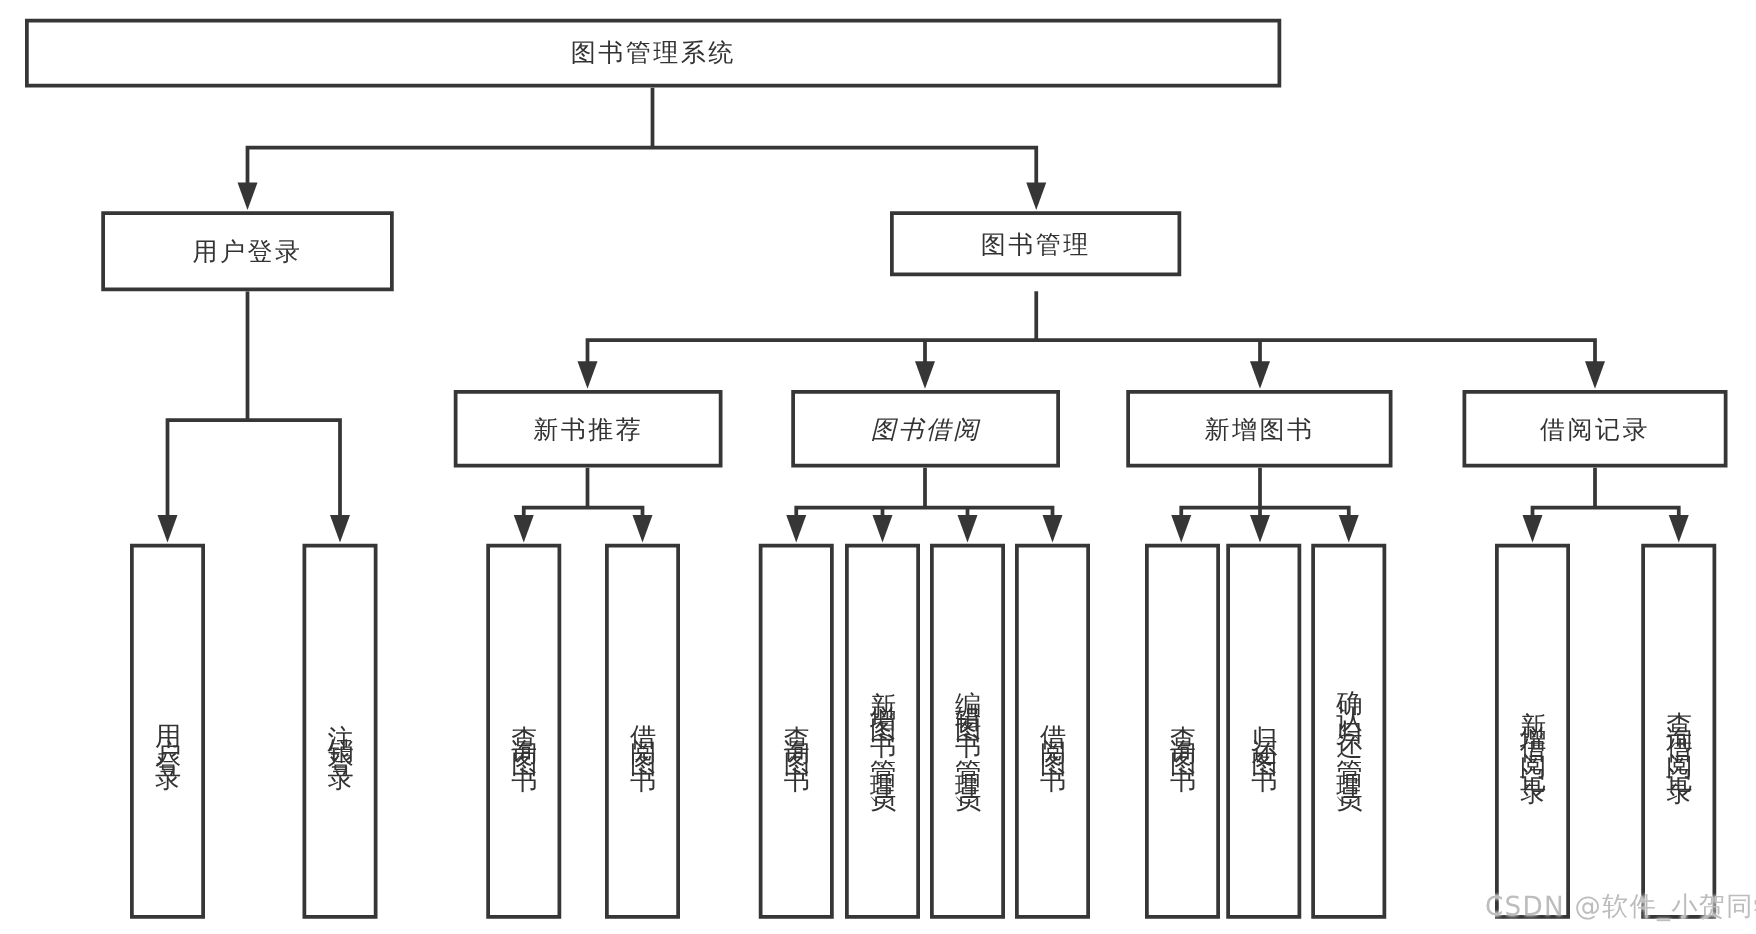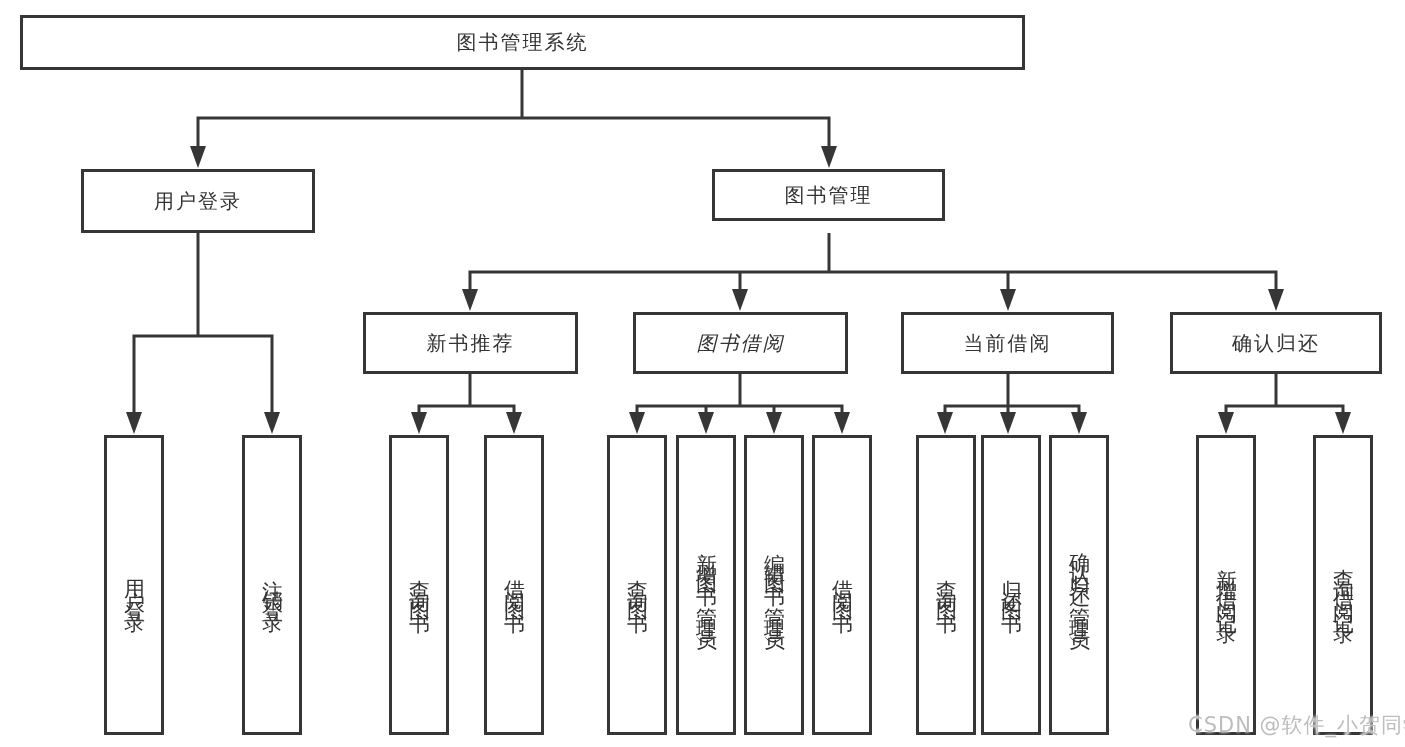--- a/index.html
+++ b/index.html
@@ -130,24 +130,24 @@
     <span>图书管理</span>
   </div>
 
   <div class="hbox" style="left:363px;top:312px;width:215px;height:62px;">
     <span>新书推荐</span>
   </div>
   <div class="hbox" style="left:633px;top:312px;width:215px;height:62px;font-style:italic;">
     <span>图书借阅</span>
   </div>
   <div class="hbox" style="left:901px;top:312px;width:213px;height:62px;">
-    <span>当前借阅</span>
+    <span>新增图书</span>
   </div>
   <div class="hbox" style="left:1170px;top:312px;width:212px;height:62px;">
-    <span>确认归还</span>
+    <span>借阅记录</span>
   </div>
 
   <div class="vbox" style="left:104px;">
     <span>用户登录</span>
   </div>
   <div class="vbox" style="left:242px;">
     <span>注销登录</span>
   </div>
   <div class="vbox" style="left:389px;">
     <span>查询图书</span>

